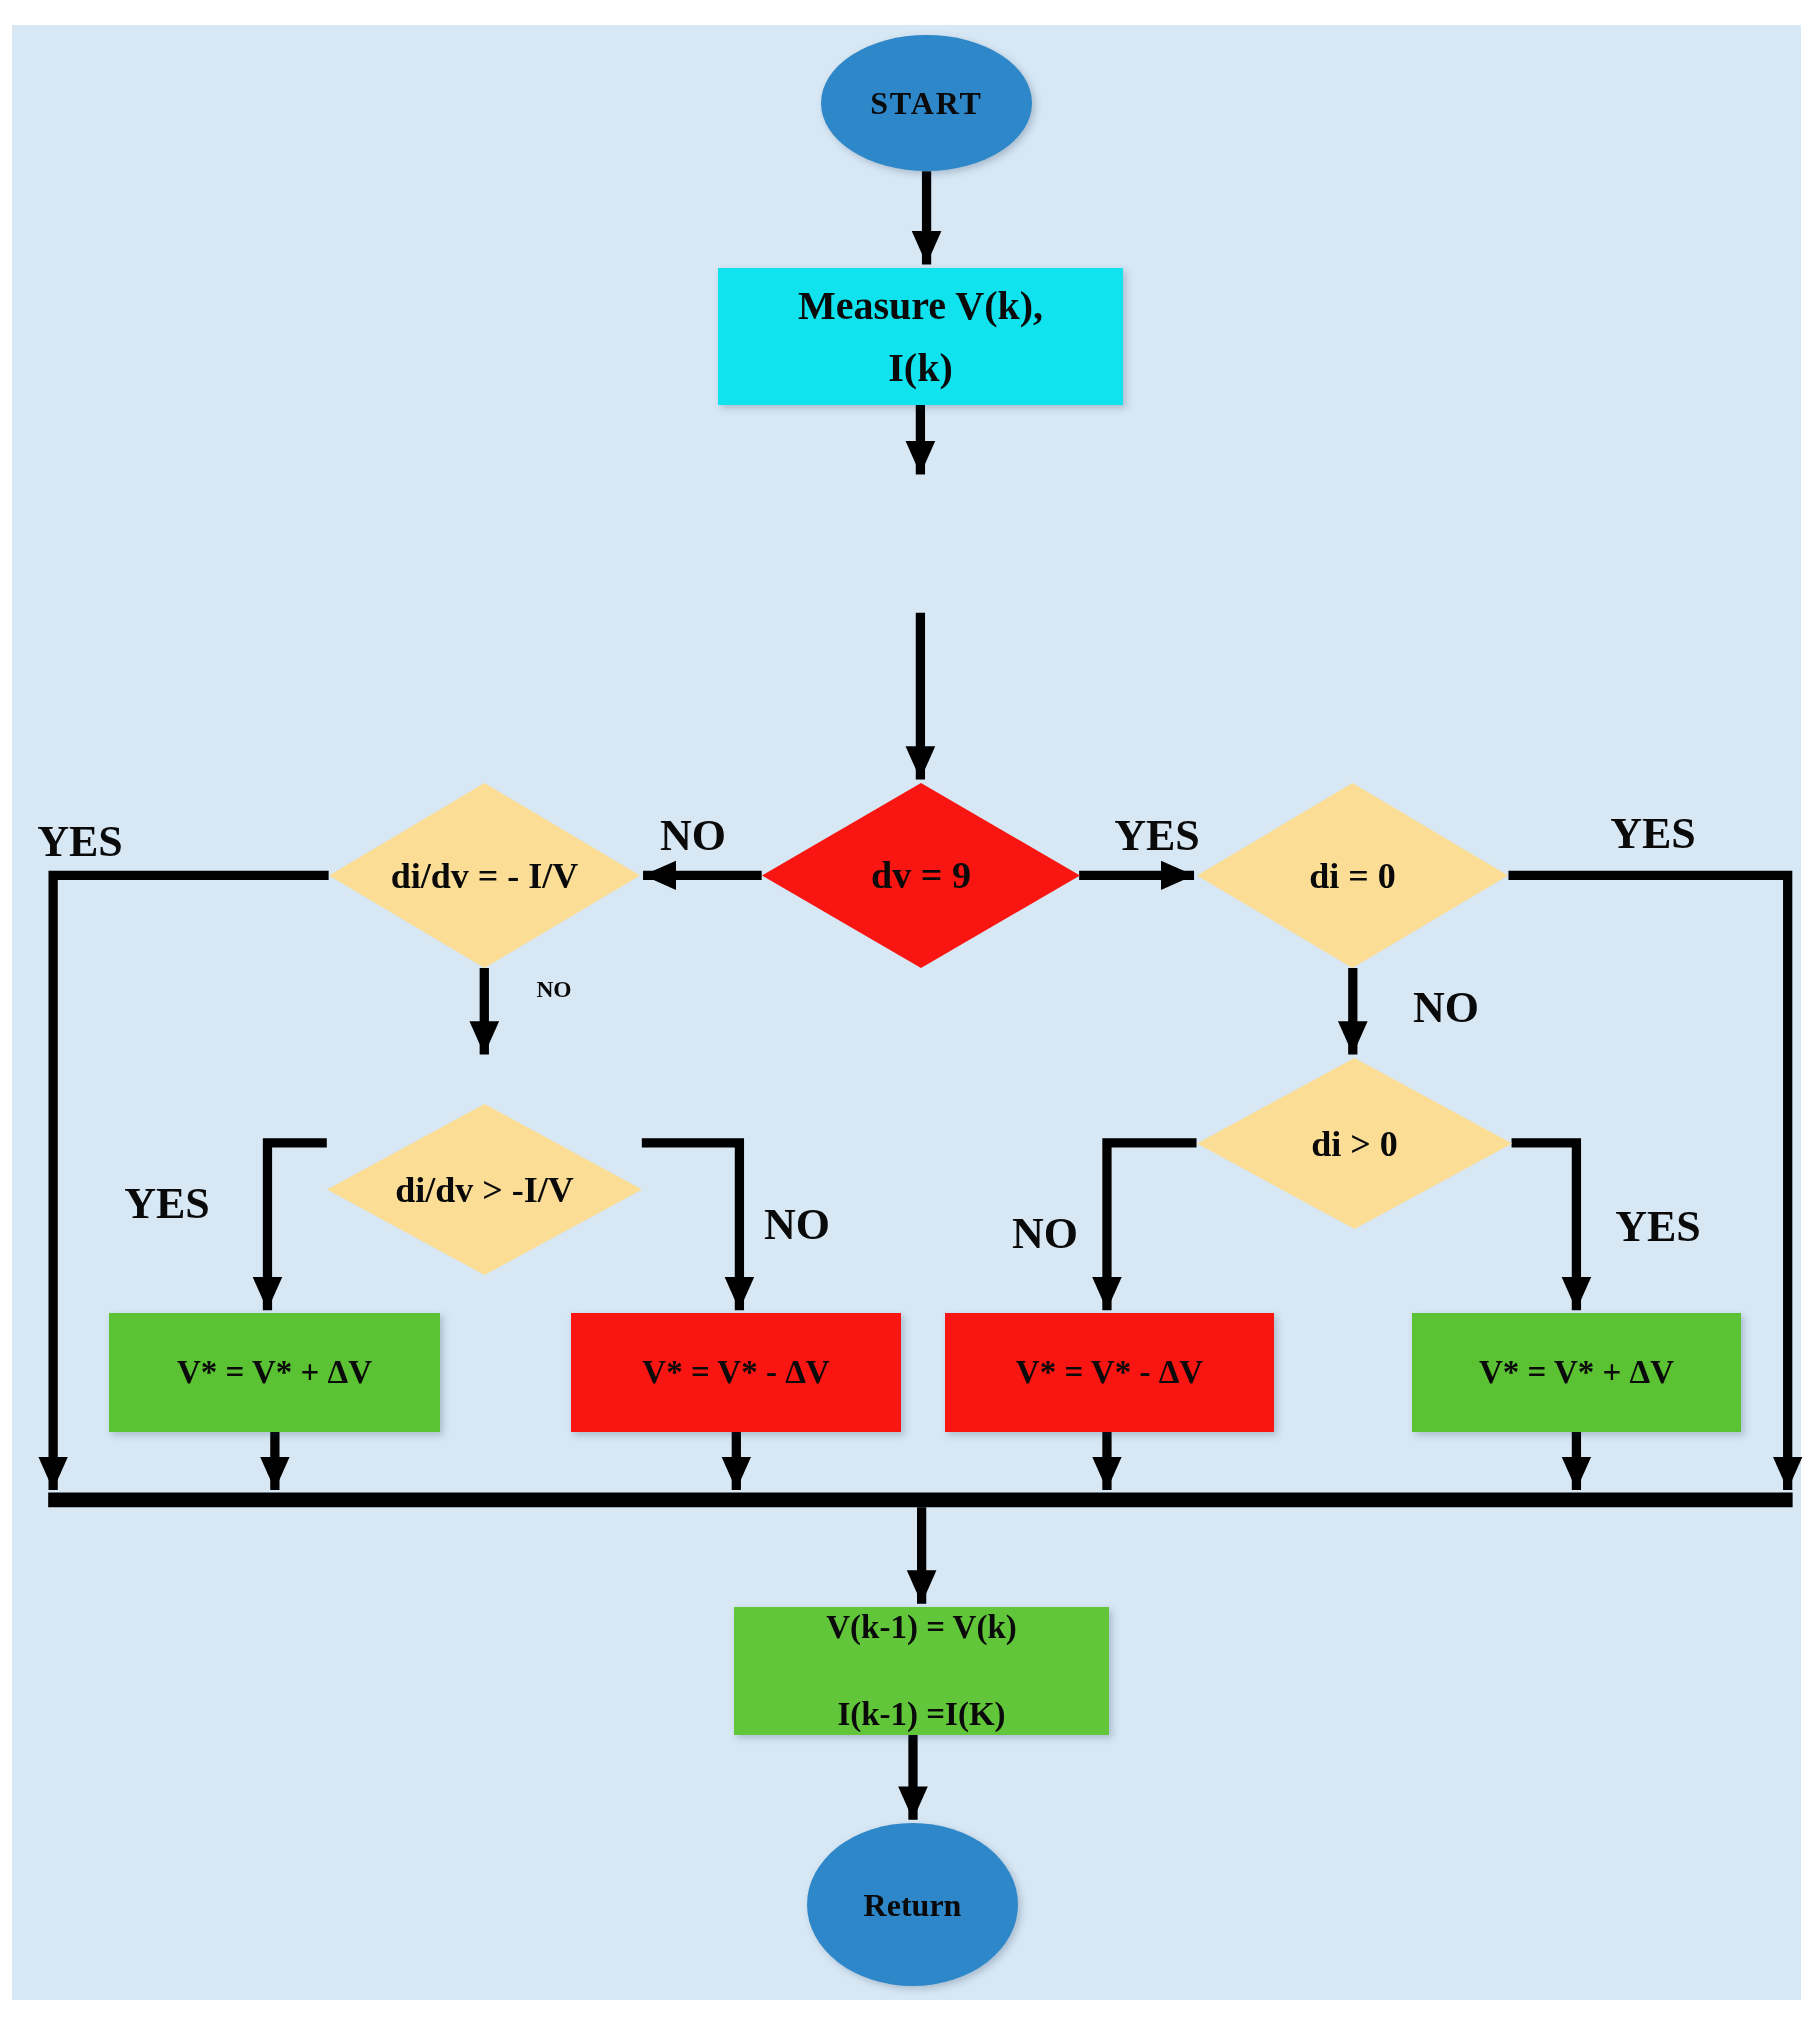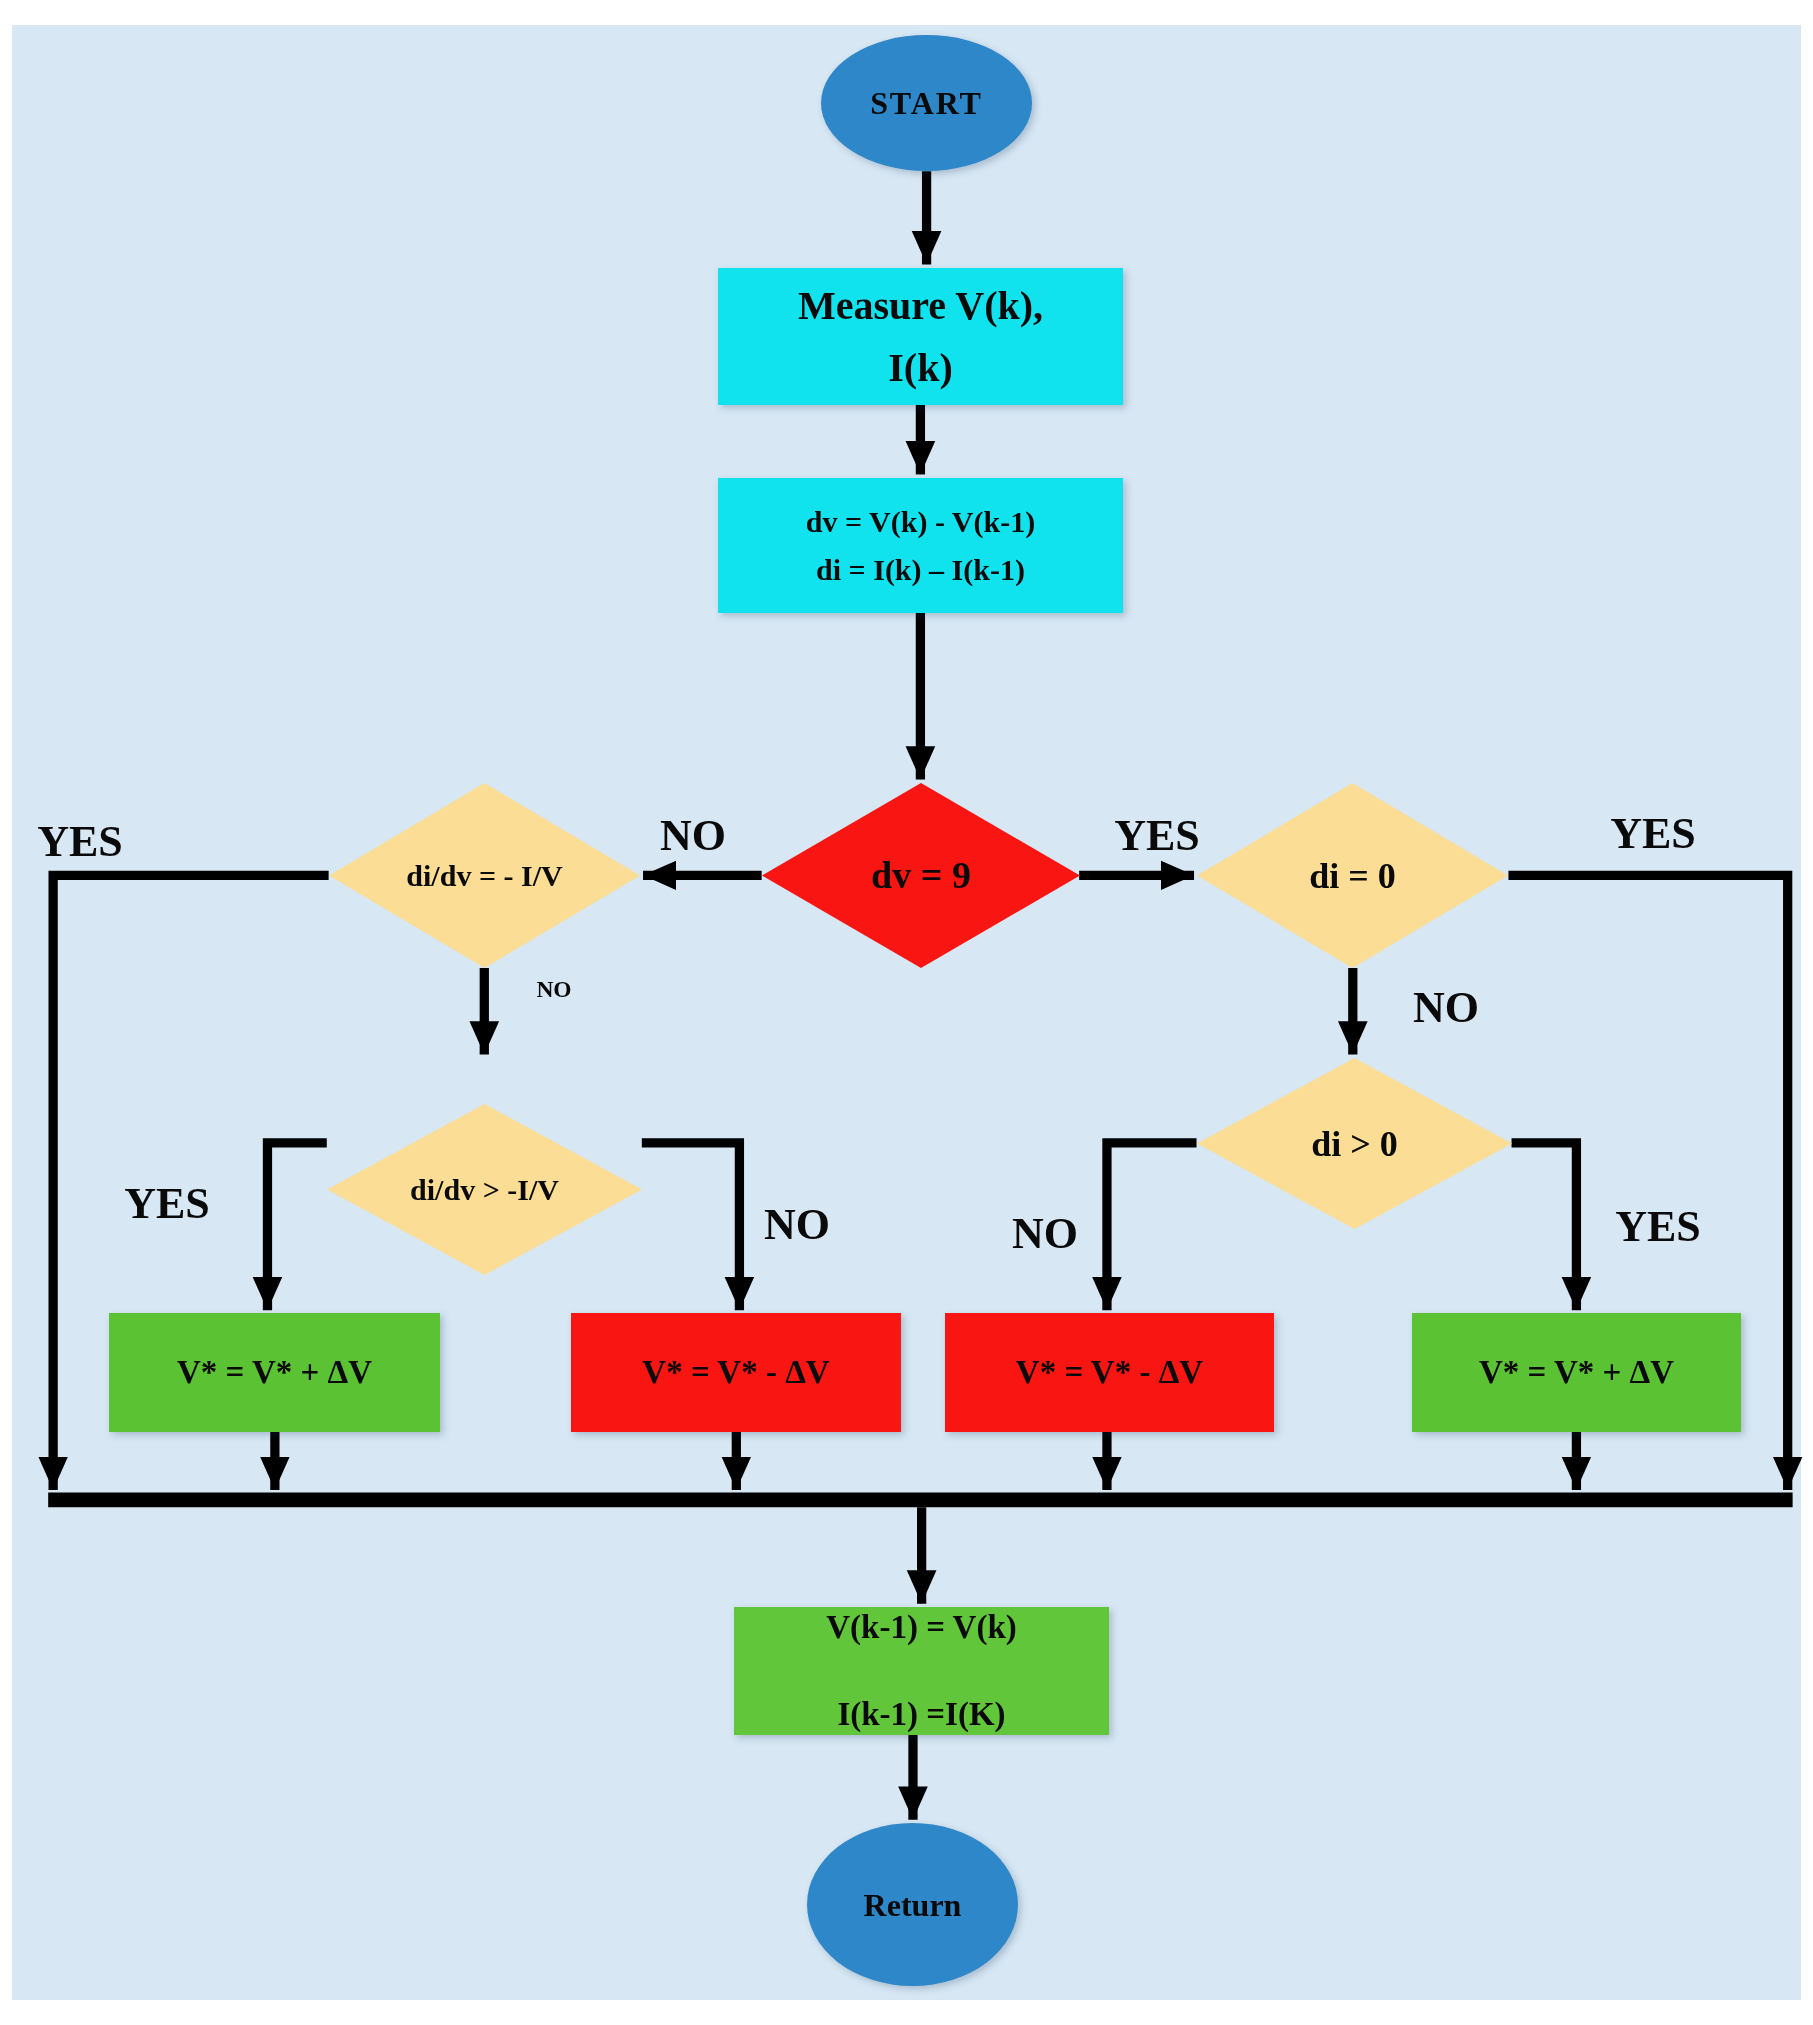--- a/index.html
+++ b/index.html
@@ -25,21 +25,21 @@
   .ellipse{border-radius:50%;}
   .diamond{clip-path:polygon(50% 0,100% 50%,50% 100%,0 50%);filter:drop-shadow(3.1px 3.7px 3.7px rgba(30,60,90,.25));}
   .lbl{
     position:absolute;transform:translate(-50%,-50%);
     white-space:nowrap;font-weight:bold;
   }
   .f-start{font-size:32px;letter-spacing:1.9px;}
   .f-measure{font-size:40px;line-height:1.55;}
   .f-delta{font-size:30px;line-height:1.6;}
   .f-dv0{font-size:38px;}
-  .f-d148{font-size:30px;font-family:Liberation Serif, serif;}
+  .f-d148{font-size:36px;font-family:Liberation Serif, serif;}
   .f-d158{font-size:36px;}
   .f-action{font-size:33px;}
   .f-update{font-size:33px;line-height:1.55;}
   .f-return{font-size:32px;}
   .f-branch{font-size:44px;}
   .f-branch-sm{font-size:23.5px;}
 </style>
 </head>
 <body>
 
@@ -79,24 +79,20 @@
 
   <div class="node f-measure" style="left: 718px; top: 268px; width: 405px; height: 137px; background-color: rgb(16, 226, 238);">
     <span>Measure V(k),</span>
     <span>I(k)</span>
   </div>
 
   <div class="node ellipse f-start" style="left: 821px; top: 35px; width: 211px; height: 136px; background-color: rgb(46, 135, 200);">
     <span>START</span>
   </div>
 
-  <div class="node f-delta" style="left: 718px; top: 478px; width: 405px; height: 135px; background-color: rgb(16, 226, 238);">
-    <span>dv = V(k) - V(k-1)</span>
-    <span>di = I(k) – I(k-1)</span>
-  </div>
 
   <div class="node diamond f-dv0" style="left: 762px; top: 783px; width: 318px; height: 185px; background-color: rgb(249, 21, 17);">
     <span>dv = 9</span>
   </div>
 
   <div class="node diamond f-d148" style="left: 329px; top: 783px; width: 311px; height: 185px; background-color: rgb(251, 221, 149);">
     <span>di/dv = - I/V</span>
   </div>
 
   <div class="node diamond f-d158" style="left: 1197px; top: 783px; width: 311px; height: 185px; background-color: rgb(251, 221, 149);">

